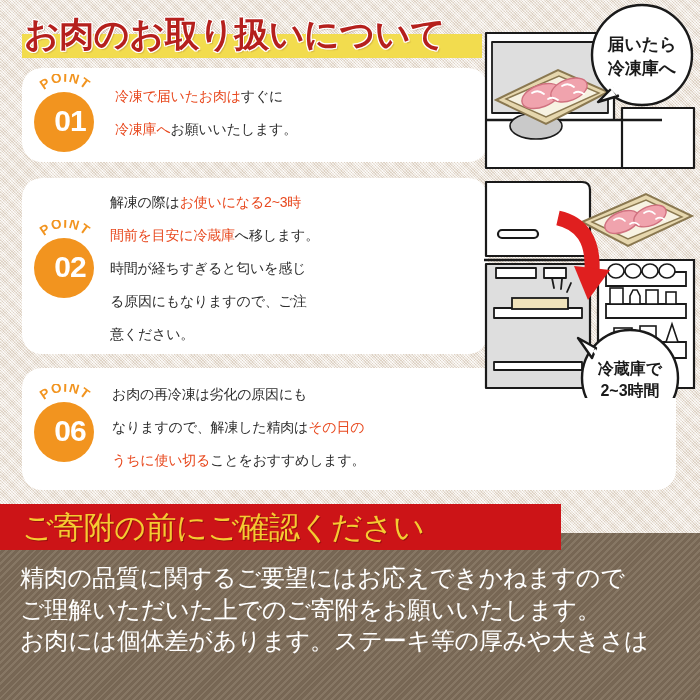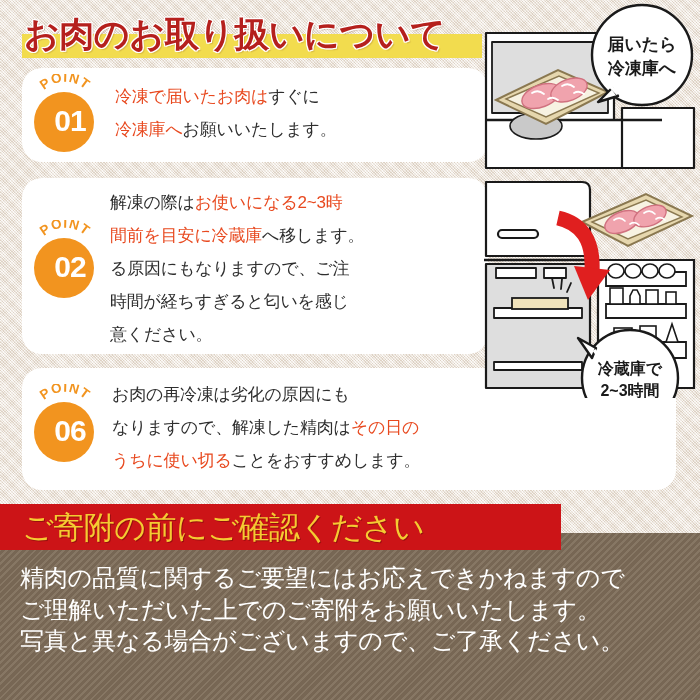--- a/index.html
+++ b/index.html
@@ -99,21 +99,21 @@
   .badge-arc text {
     fill: #f2941f;
     font-family: "Liberation Sans", sans-serif;
     font-size: 13.5px;
     font-weight: bold;
     letter-spacing: 1px;
   }
 
   .card-text {
     position: absolute;
-    font-size: 17px;
+    font-size: 14px;
     line-height: 33px;
     color: #2e2e2e;
     letter-spacing: -0.2px;
     font-family: "Liberation Sans", "DejaVu Sans", sans-serif;
   }
   .hl { color: #e8491f; }
 
   #text-1 { left: 115px; top: 80px;  width: 370px; }
   #text-2 { left: 110px; top: 186px; width: 380px; }
   #text-3 { left: 112px; top: 378px; width: 560px; }
@@ -214,24 +214,24 @@
 </div>
 
 <div class="card-text" id="text-2">
   <div>
     <span>解凍の際は</span><span class="hl">お使いになる2~3時</span>
   </div>
   <div>
     <span class="hl">間前を目安に冷蔵庫</span><span>へ移します。</span>
   </div>
   <div>
+    <span>時間が経ちすぎると匂いを感じ</span>
+  </div>
+  <div>
     <span>る原因にもなりますので、ご注</span>
-  </div>
-  <div>
-    <span>時間が経ちすぎると匂いを感じ</span>
   </div>
   <div>
     <span>意ください。</span>
   </div>
 </div>
 
 <div class="card" id="card-3"></div>
 
 <div class="badge" id="badge-3">
   <svg class="badge-arc" viewBox="0 0 66 34">
@@ -357,14 +357,14 @@
 
 <div id="brown-footer"></div>
 
 <div id="red-banner">
   <div id="red-banner-text">ご寄附の前にご確認ください</div>
 </div>
 
 <div id="footer-text">
   <div>精肉の品質に関するご要望にはお応えできかねますので</div>
   <div>ご理解いただいた上でのご寄附をお願いいたします。</div>
-  <div>写真と異なる場合がございますので、ご了承ください。</div>
+  <div>お肉には個体差があります。ステーキ等の厚みや大きさは</div>
 </div>
 
 </body></html>

